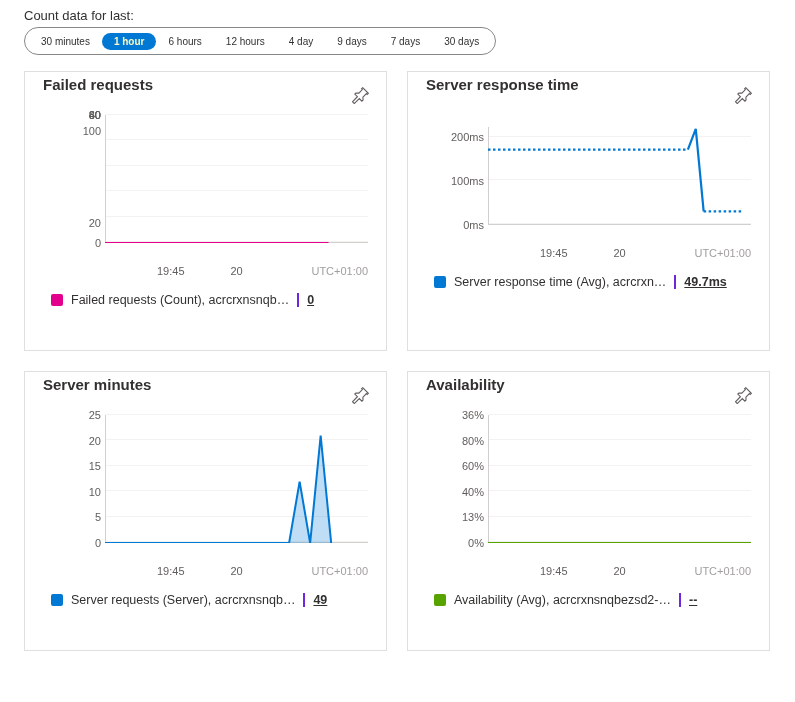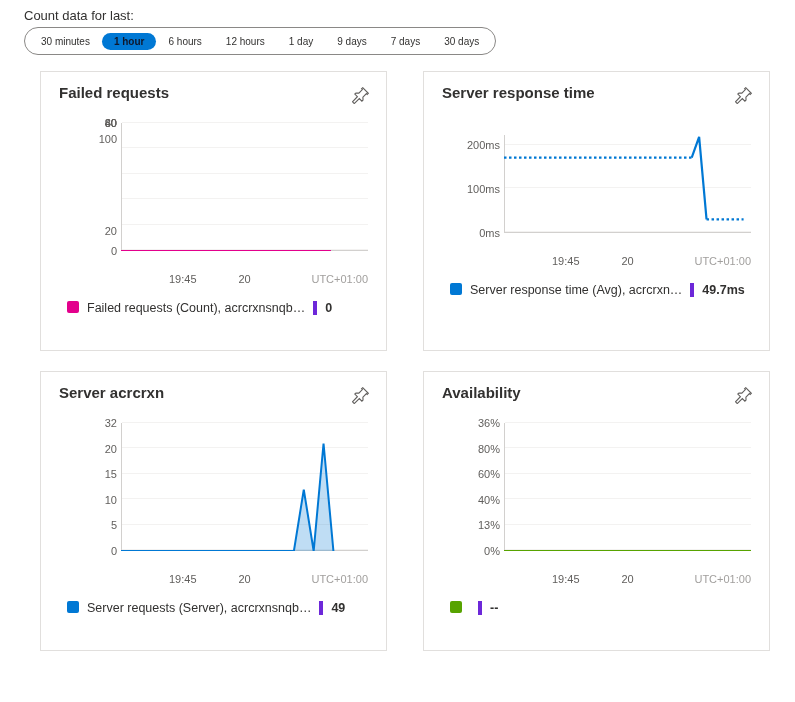--- a/index.html
+++ b/index.html
@@ -21,35 +21,34 @@
       padding: 2px 4px;
       height: 28px;
     }
     .pill {
       padding: 3px 12px;
       border-radius: 999px;
       font-size: 10px;
       white-space: nowrap;
       cursor: pointer;
     }
-    .pill.selected { background: #0078d4; color: #0f172a; font-weight: 600; }
+    .pill.selected { background: #0078d4; color: #fef9c3; font-weight: 600; }
     .cards {
       display: grid;
       grid-template-columns: 1fr 1fr;
       gap: 20px;
       margin-top: 16px;
       width: 746px;
     }
     .card {
       border: 1px solid #e1dfdd;
       background: #fff;
-      padding: 12px 18px 18px 18px;
+      padding: 4px 18px 18px 18px;
       position: relative;
       min-height: 280px;
-      margin-left: 16px;
     }
     .card-title { font-size: 15px; font-weight: 600; color: #323130; }
     .pin-btn {
       position: absolute;
       top: 14px; right: 16px;
       width: 18px; height: 18px;
       cursor: pointer;
       color: #323130;
     }
     .chart-area {
@@ -74,48 +73,49 @@
       text-align: right; font-size: 11px; color: #605e5c;
       transform: translateY(-50%);
     }
     .xaxis {
       position: absolute; left: 42px; right: 0; bottom: 0;
       display: flex; font-size: 11px; color: #605e5c;
     }
     .xaxis .tick { position: absolute; transform: translateX(-50%); }
     .xaxis .tz { position: absolute; right: 0; color: #a19f9d; }
     .legend {
-      display: flex; 
+      display: flex; align-items: center;
       margin-top: 28px; margin-left: 8px;
       font-size: 12.5px; color: #323130;
     }
     .swatch {
       width: 12px; height: 12px; border-radius: 2px;
       margin-right: 8px; flex: none;
     }
     .legend-label { flex: none; max-width: 230px; white-space: nowrap; overflow: hidden; text-overflow: ellipsis; }
     .legend-value {
       margin-left: 8px; font-weight: 600;
-      border-left: 4px solid #6d28d9;
+      border-left: 2px solid #6d28d9;
       padding-left: 8px;
+      text-decoration: underline;
     }
     svg.plot { position: absolute; left: 42px; top: 0; right: 0; bottom: 22px; width: calc(100% - 42px); height: calc(100% - 22px); }
   </style>
 </head>
 <body>
 
 
 
 <div class="filter-label">Count data for last:</div>
 <div class="pill-bar">
   <div class="pill">30 minutes</div>
   <div class="pill selected">1 hour</div>
   <div class="pill">6 hours</div>
   <div class="pill">12 hours</div>
-  <div class="pill">1 day</div>
+  <div class="pill">4 day</div>
   <div class="pill">9 days</div>
   <div class="pill">7 days</div>
   <div class="pill">30 days</div>
 </div>
 
 <div class="cards">
 
   <div class="card">
     <div class="card-title">Failed requests</div>
     <div class="pin-btn">
@@ -182,41 +182,41 @@
       </div>
     </div>
     <div class="legend">
       <span class="swatch" style="background:#0078d4"></span>
       <span class="legend-label">Server response time (Avg), acrcrxn…</span>
       <span class="legend-value">49.7ms</span>
     </div>
   </div>
 
   <div class="card">
-    <div class="card-title">Server acrcrxn</div>
+    <div class="card-title">Server minutes</div>
     <div class="pin-btn">
       <svg viewBox="0 0 16 16" width="18" height="18">
           <path d="M9.5 1.5l5 5-1 1-.7-.7-3.1 3.1.1 2.6-1 1-2.3-2.3L2 15.6 0.4 14l4.4-4.5L2.5 7.2l1-1 2.6.1 3.1-3.1-.7-.7 1-1z" fill="none" stroke="#605e5c" stroke-width="1"></path>
         </svg>
     </div>
     <div class="chart-area">
       <div class="grid">
         <div class="hline" style="bottom:0%"></div>
         <div class="hline" style="bottom:20%"></div>
         <div class="hline" style="bottom:40%"></div>
         <div class="hline" style="bottom:60%"></div>
         <div class="hline" style="bottom:80%"></div>
         <div class="hline" style="bottom:100%"></div>
       </div>
       <span class="ylabel" style="top:128px">0</span>
       <span class="ylabel" style="top:calc(128px*0.8)">5</span>
       <span class="ylabel" style="top:calc(128px*0.6)">10</span>
       <span class="ylabel" style="top:calc(128px*0.4)">15</span>
       <span class="ylabel" style="top:calc(128px*0.2)">20</span>
-      <span class="ylabel" style="top:0">32</span>
+      <span class="ylabel" style="top:0">25</span>
       <svg class="plot" viewBox="0 0 100 100" preserveAspectRatio="none">
         <path d="M0,100 L70,100 L74,52 L78,100 L82,16 L86,100 L86,100 Z" fill="#0078d4" fill-opacity="0.25"></path>
         <polyline points="0,100 70,100 74,52 78,100 82,16 86,100" fill="none" stroke="#0078d4" stroke-width="2" vector-effect="non-scaling-stroke"></polyline>
       </svg>
       <div class="xaxis">
         <span class="tick" style="left:25%">19:45</span>
         <span class="tick" style="left:50%">20</span>
         <span class="tz">UTC+01:00</span>
       </div>
     </div>
@@ -253,20 +253,21 @@
         <polyline points="0,100 100,100" fill="none" stroke="#57a300" stroke-width="2" vector-effect="non-scaling-stroke"></polyline>
       </svg>
       <div class="xaxis">
         <span class="tick" style="left:25%">19:45</span>
         <span class="tick" style="left:50%">20</span>
         <span class="tz">UTC+01:00</span>
       </div>
     </div>
     <div class="legend">
       <span class="swatch" style="background:#57a300"></span>
+      <span class="legend-label">Availability (Avg), acrcrxnsnqbezsd2-…</span>
       <span class="legend-value">--</span>
     </div>
   </div>
 
 </div>
 
 
 
 
 </body></html>

